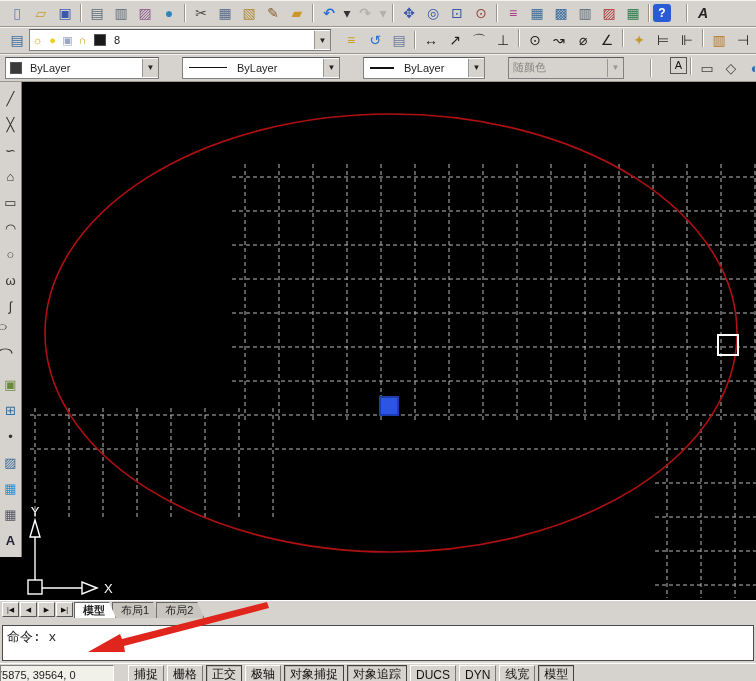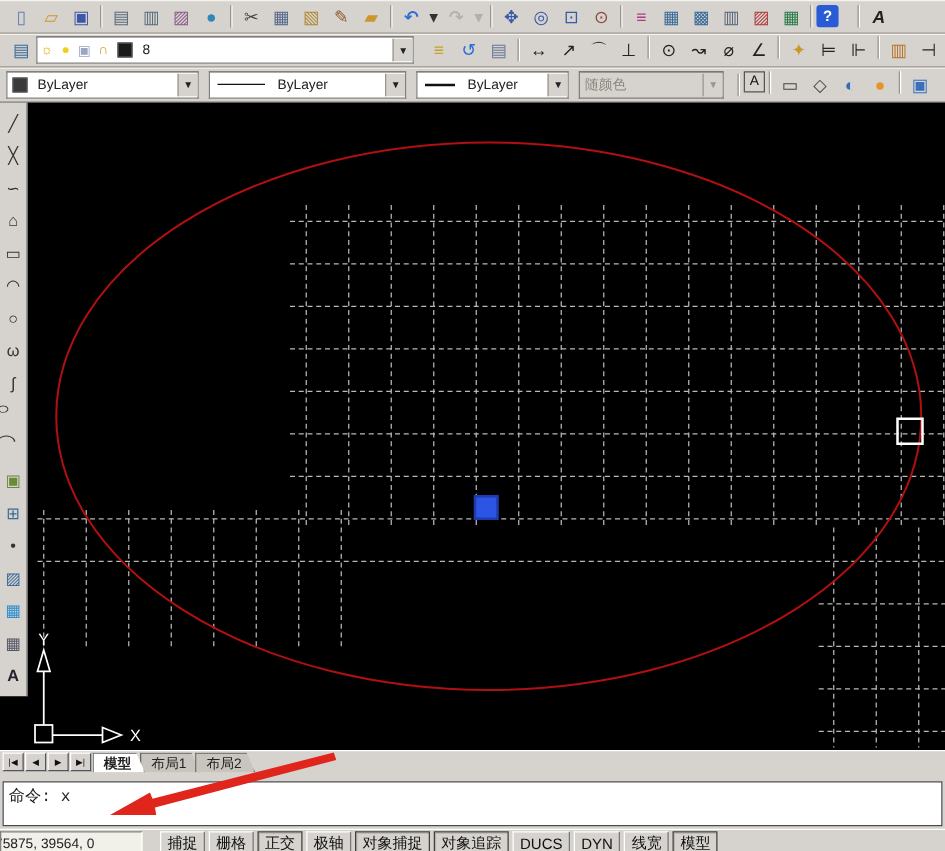--- a/index.html
+++ b/index.html
@@ -7,21 +7,21 @@
     width:756px;height:681px;position:relative;overflow:hidden;
     background:#d6d3ce;
     font-family:"Liberation Sans","DejaVu Sans",sans-serif;
     font-size:12px;color:#222;
     -webkit-font-smoothing:antialiased;
   }
   
   .tb{display:flex;align-items:center;background:#d6d3ce;border-bottom:1px solid #9a968c;box-shadow:inset 0 1px 0 #f4f2ee;padding:0 2px 0 5px;}
   .tb1{height:26px;}
   .tb2{height:26px;}
-  .tb3{height:27px;}
+  .tb3{height:27px;gap:15px;}
   .tbi{width:22px;height:20px;display:inline-flex;align-items:center;justify-content:center;
        font-size:14px;line-height:1;cursor:default;border:1px solid transparent;flex:0 0 auto;}
   .sep{width:0;height:18px;border-left:1px solid #9a968c;border-right:1px solid #ffffff;margin:0 3px;flex:0 0 auto;}
   .gap{width:12px;flex:0 0 auto;}
   .wide{display:inline-block;transform:scaleX(1.45);}
   
   .dd{height:20px;background:#fff;border:1px solid #808080;border-top-color:#5a5a5a;
       display:inline-flex;align-items:center;font-size:11px;margin-right:8px;position:relative;flex:0 0 auto;}
   .dd .ddtext{flex:1;padding-left:4px;white-space:nowrap;overflow:hidden;}
   .dd .caret{width:15px;height:18px;background:#d6d3ce;border-left:1px solid #9a968c;

